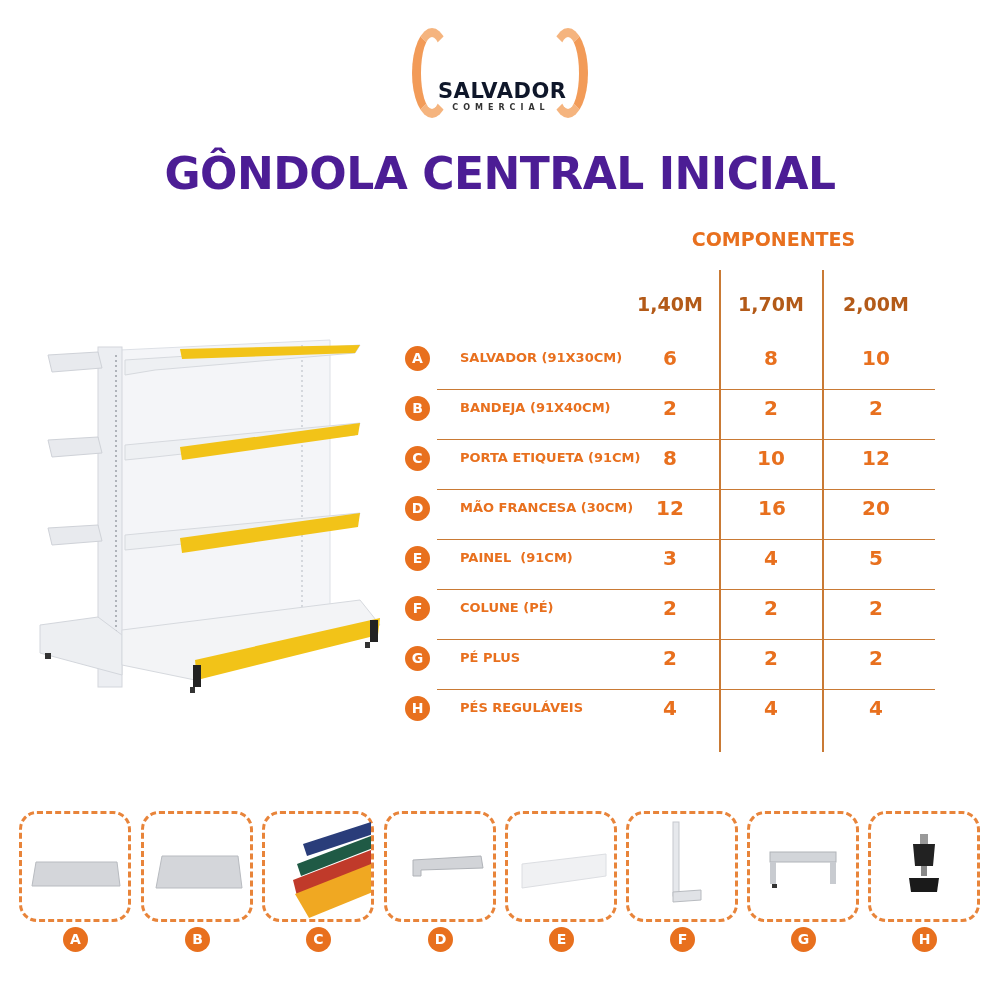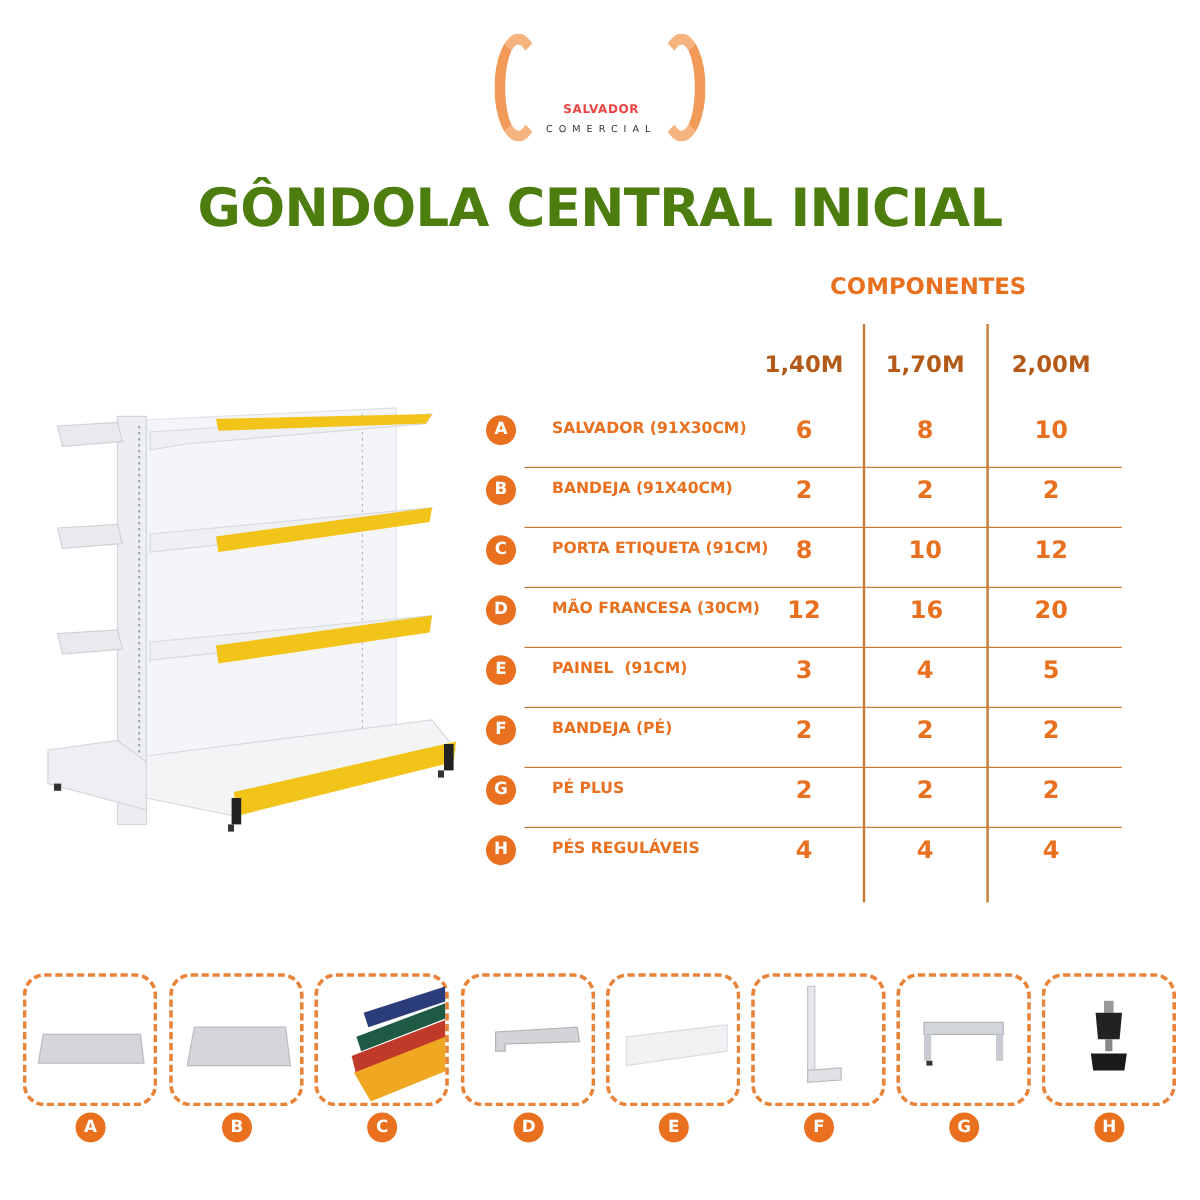--- a/index.html
+++ b/index.html
@@ -7,24 +7,24 @@
   body { position: relative; font-family: "DejaVu Sans", sans-serif; color: #e8701e; }
 
   
   .logo { position: absolute; left: 410px; top: 24px; width: 180px; height: 100px; }
   .logo .arc { position: absolute; top: 4px; width: 40px; height: 90px; border: 9px solid #f08a3c; border-radius: 50%; }
   .logo .arc.l { left: 2px; border-right-color: transparent; border-top-color: #f4a868; border-bottom-color: #f4a868; opacity: .85; }
   .logo .arc.r { right: 2px; border-left-color: transparent; border-top-color: #f4a868; border-bottom-color: #f4a868; opacity: .85; }
   .logo .mark { position: absolute; left: 42px; top: 14px; width: 100px; height: 40px; text-align: center; font-family: "DejaVu Sans", sans-serif; font-weight: bold; font-size: 40px; line-height: 40px; letter-spacing: -2px; }
   .logo .mark .s { color: #ee8a3a; }
   .logo .mark .c { color: #2e2e2e; }
-  .logo .name { position: absolute; left: 28px; top: 60px; width: 126px; text-align: center; font-weight: bold; font-size: 10px; line-height: 15px; color: #ef4444; letter-spacing: 0.5px; }
-  .logo .sub { position: absolute; left: 34px; top: 79px; width: 114px; text-align: center; font-weight: normal; font-size: 8px; color: #333; letter-spacing: 5px; }
-
-  .title { position: absolute; left: 0; top: 148px; width: 1000px; text-align: center; font-family: "DejaVu Sans", sans-serif; font-weight: bold; font-size: 44px; letter-spacing: -0.5px; color: #4d7c0f; }
+  .logo .name { position: absolute; left: 28px; top: 60px; width: 126px; text-align: center; font-weight: bold; font-size: 21px; line-height: 15px; color: #0f172a; letter-spacing: 0.5px; }
+  .logo .sub { position: absolute; left: 34px; top: 79px; width: 114px; text-align: center; font-weight: bold; font-size: 8px; color: #333; letter-spacing: 5px; }
+
+  .title { position: absolute; left: 0; top: 148px; width: 1000px; text-align: center; font-family: "DejaVu Sans", sans-serif; font-weight: bold; font-size: 44px; letter-spacing: -0.5px; color: #4c1d95; }
   .comp-heading { position: absolute; left: 686px; top: 228px; width: 175px; text-align: center; font-weight: bold; font-size: 19px; color: #e8701e; }
 
   
   .gondola { position: absolute; left: 30px; top: 335px; width: 360px; height: 370px; }
 
   
   .vline { position: absolute; width: 1.5px; background: #c97a35; top: 270px; height: 482px; }
   .col-head { position: absolute; top: 293px; width: 100px; text-align: center; font-weight: bold; font-size: 19px; color: #b35a18; }
   .row { position: absolute; left: 400px; width: 535px; height: 50px; }
   .row .hr { position: absolute; left: 37px; right: 0; bottom: 0; height: 1.5px; background: #c97a35; }
@@ -120,21 +120,21 @@
 <div class="row" style="top:540px">
   <div class="badge">E</div>
   <div class="label">PAINEL  (91CM)</div>
   <div class="v" style="left:220px">3</div>
   <div class="v" style="left:321px">4</div>
   <div class="v" style="left:426px">5</div>
   <div class="hr"></div>
 </div>
 <div class="row" style="top:590px">
   <div class="badge">F</div>
-  <div class="label">BANDEJA (PÉ)</div>
+  <div class="label">COLUNE (PÉ)</div>
   <div class="v" style="left:220px">2</div>
   <div class="v" style="left:321px">2</div>
   <div class="v" style="left:426px">2</div>
   <div class="hr"></div>
 </div>
 <div class="row" style="top:640px">
   <div class="badge">G</div>
   <div class="label">PÉ PLUS</div>
   <div class="v" style="left:220px">2</div>
   <div class="v" style="left:321px">2</div>

